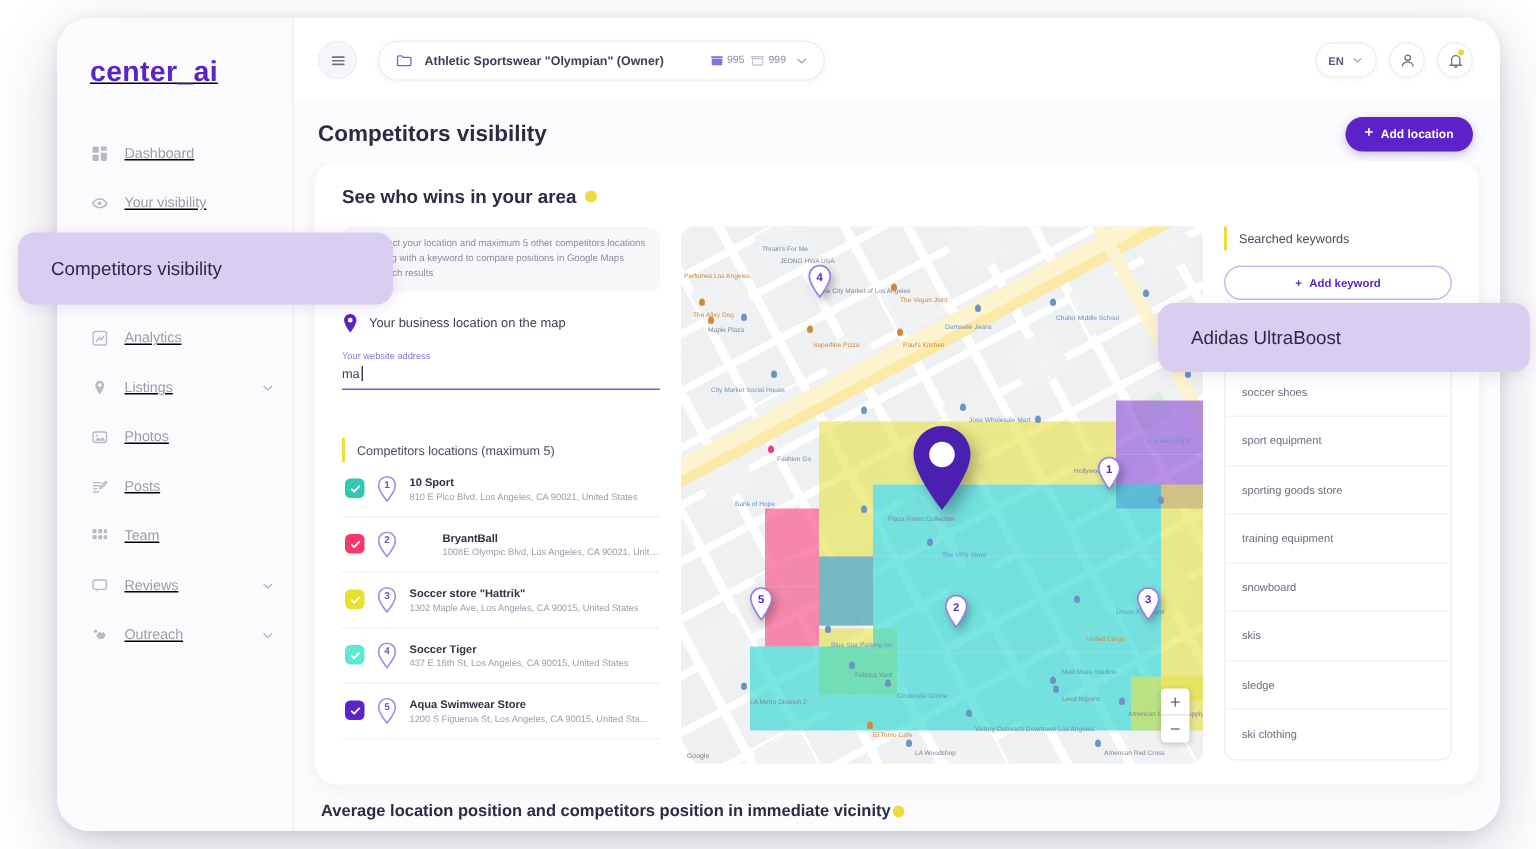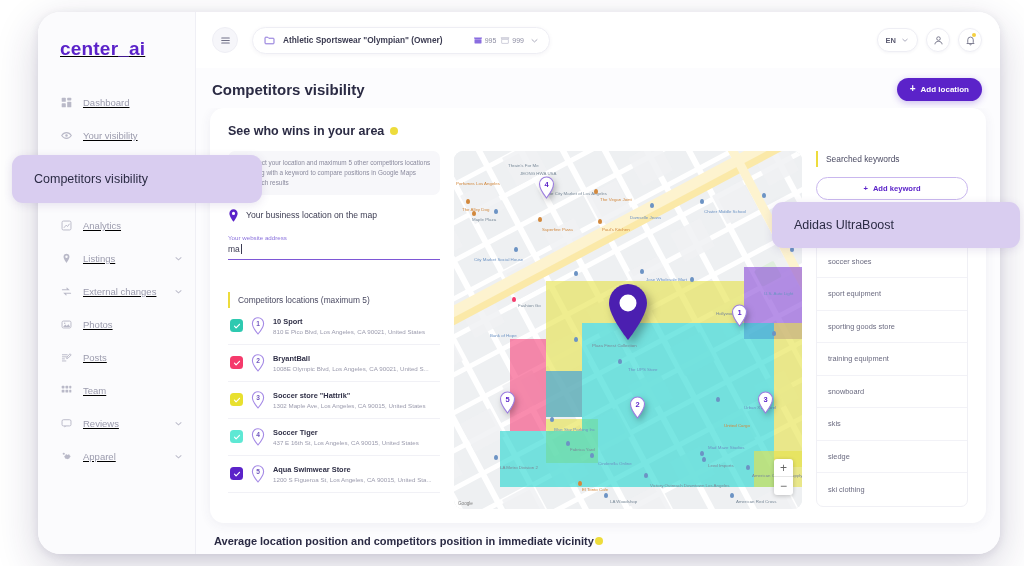--- a/index.html
+++ b/index.html
@@ -376,33 +376,20 @@
             </svg>
           </span>
         <span class="nav-label">Listings</span>
         <span class="chev">
             <svg viewBox="0 0 16 16" fill="none" stroke="currentColor" stroke-width="1.8">
               <path d="M3 6l5 4.5L13 6"></path>
             </svg>
           </span>
       </div>
 
-      <div class="nav-item">
-        <span class="nav-ico">
-            <svg viewBox="0 0 16 16" fill="none" stroke="currentColor" stroke-width="1.5" stroke-linecap="round">
-              <path d="M2 5.5h9l-2.5-2.5M14 10.5H5l2.5 2.5"></path>
-            </svg>
-          </span>
-        <span class="nav-label">External changes</span>
-        <span class="chev">
-            <svg viewBox="0 0 16 16" fill="none" stroke="currentColor" stroke-width="1.8">
-              <path d="M3 6l5 4.5L13 6"></path>
-            </svg>
-          </span>
-      </div>
 
       <div class="nav-item">
         <span class="nav-ico">
             <svg viewBox="0 0 16 16" fill="none" stroke="currentColor" stroke-width="1.4">
               <rect x="1.5" y="3" width="13" height="10" rx="2"></rect>
               <path d="M3 11.5l3.2-3.4 2.3 2.2 2.2-2.6 2.8 3.8" fill="currentColor" stroke="none"></path>
               <circle cx="5.4" cy="6.2" r="1" fill="currentColor" stroke="none"></circle>
             </svg>
           </span>
         <span class="nav-label">Photos</span>
@@ -447,21 +434,21 @@
           </span>
       </div>
 
       <div class="nav-item">
         <span class="nav-ico">
             <svg viewBox="0 0 16 16" fill="currentColor">
               <circle cx="4" cy="4" r="1.6"></circle>
               <path d="M10.2 6.2l.5-1.4 1.5.3.4 1.5 1.3.8-.4 1.5-1.2.9-.5 1.5-1.5-.2-1.2.9-1.2-.9-1.5.2-.5-1.5-1.2-.9L5 7.4l1.3-.8.4-1.5 1.5-.3z"></path>
             </svg>
           </span>
-        <span class="nav-label">Apparel</span>
+        <span class="nav-label">Outreach</span>
         <span class="chev">
             <svg viewBox="0 0 16 16" fill="none" stroke="currentColor" stroke-width="1.8">
               <path d="M3 6l5 4.5L13 6"></path>
             </svg>
           </span>
       </div>
 
     </div>
   </div>
 
@@ -596,21 +583,21 @@
                         <path d="M3 8.4l3.2 3.2L13 4.6"></path>
                       </svg>
                     </span>
                   </span>
                   <span class="pin-num">
                     <svg viewBox="0 0 14 18" fill="none" stroke="currentColor" stroke-width="1.1">
                       <path d="M7 .8C3.9.8 1.4 3.3 1.4 6.4 1.4 10.3 7 17 7 17s5.6-6.7 5.6-10.6C12.6 3.3 10.1.8 7 .8z"></path>
                     </svg>
                     <span class="n">2</span>
                   </span>
-                  <span class="comp-txt" style="display: block;">
+                  <span class="comp-txt" style="display: block; margin-left: 22px;">
                     <span class="comp-name" style="display: block;">BryantBall</span>
                     <span class="comp-addr" style="display: block;">1008E Olympic Blvd, Los Angeles, CA 90021, United S...</span>
                   </span>
                 </div>
                 <div class="comp-row">
                   <span class="cbox" style="background:#e8e02e">
                     <span>
                       <svg viewBox="0 0 16 16" fill="none" stroke="currentColor" stroke-width="2.4" stroke-linecap="round" stroke-linejoin="round">
                         <path d="M3 8.4l3.2 3.2L13 4.6"></path>
                       </svg>

